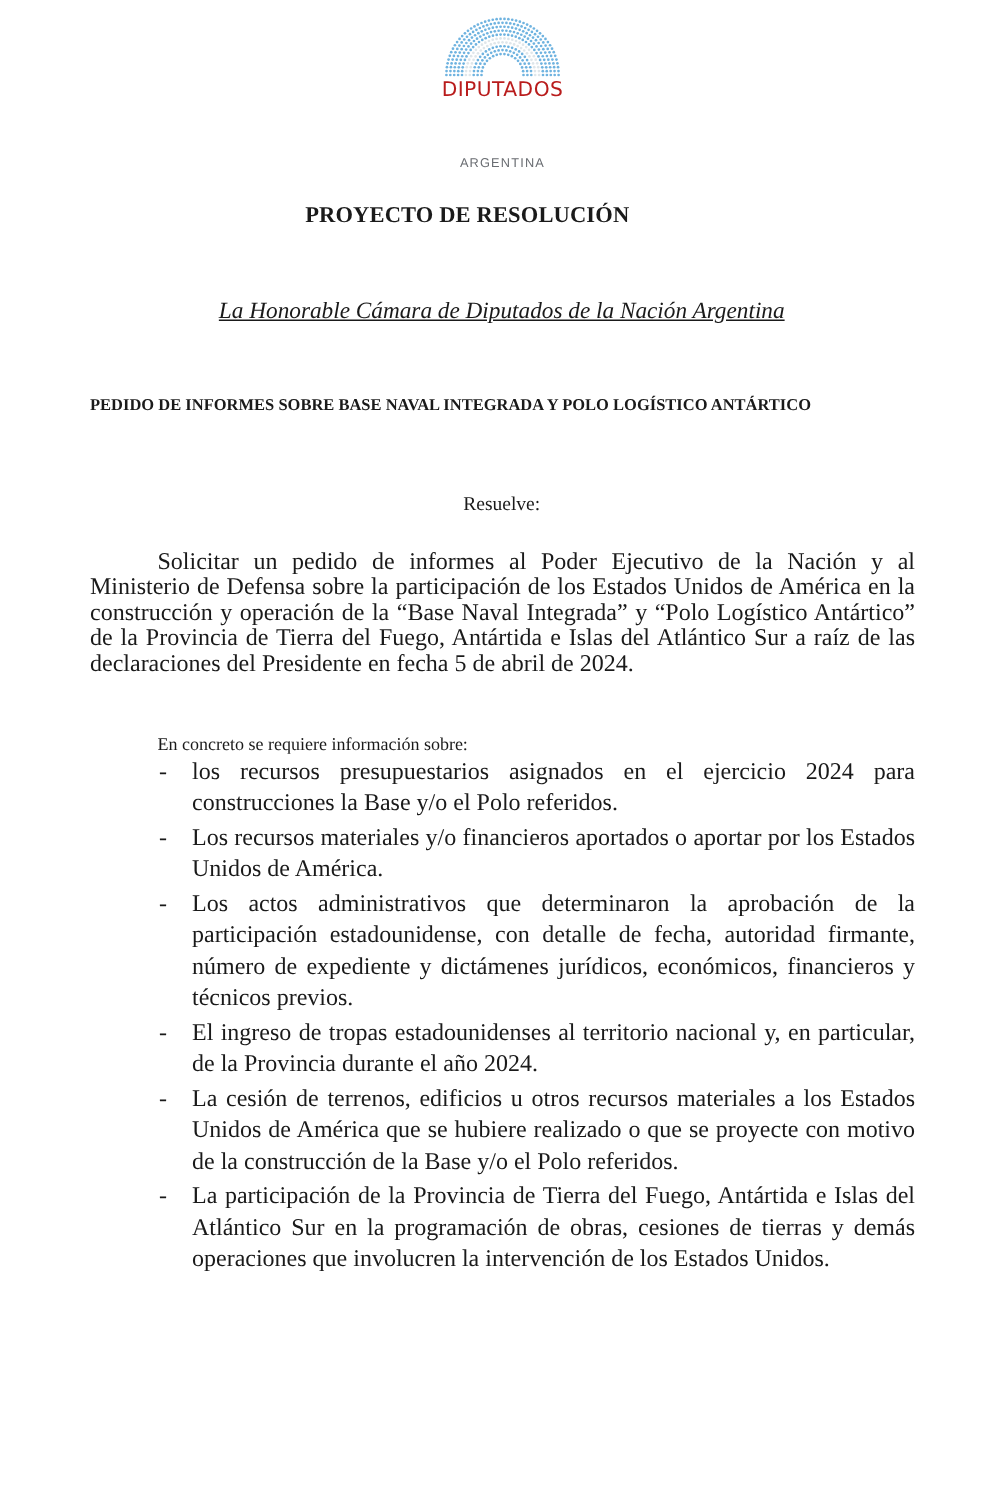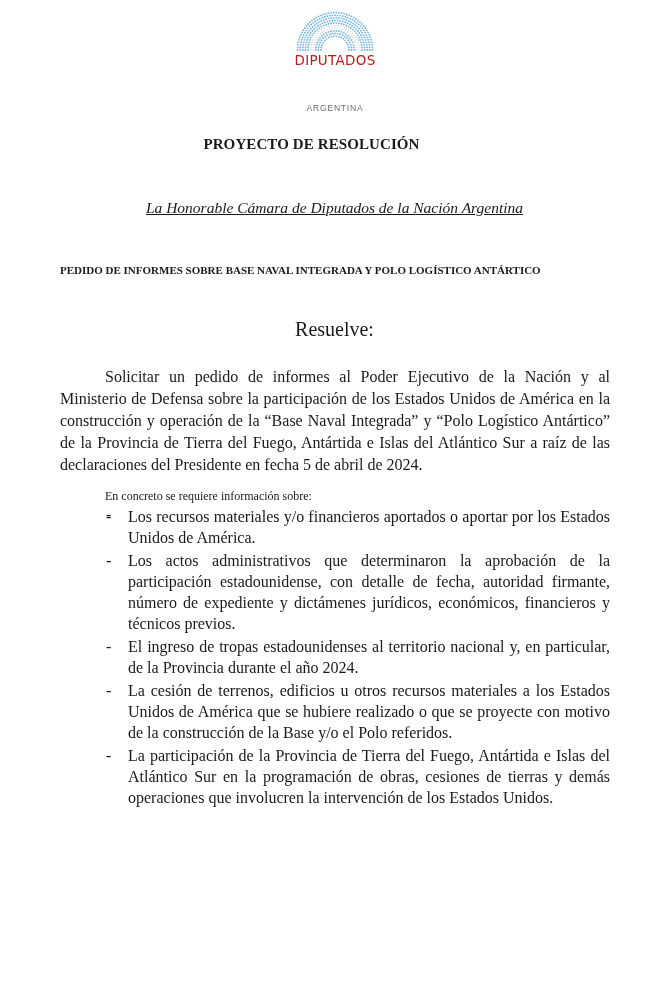--- a/index.html
+++ b/index.html
@@ -13,25 +13,25 @@
                  color: #b91c1c; letter-spacing: 0.3px; line-height: 14px; margin-top: 1px; }
     .logo-sub { font-family: Liberation Sans, sans-serif; font-size: 8.5px;
                 color: #6a6d72; letter-spacing: 0.8px; line-height: 10px; margin-top: 36px; }
 
     .title { position: absolute; left: 0; width: 623px; top: 136px; text-align: center;
              font-family: "Liberation Serif", serif; font-weight: bold; font-size: 15px; letter-spacing: 0.1px; }
     .chamber { position: absolute; left: 0; width: 669px; top: 199px; text-align: center;
                font-family: "Liberation Serif", serif; font-style: italic; font-size: 15.5px; text-decoration: underline; }
     .subject { position: absolute; left: 60px; width: 555px; top: 259px;
                font-family: "Liberation Serif", serif; font-weight: bold; font-size: 11px; line-height: 23px; }
-    .resuelve { position: absolute; left: 0; width: 669px; top: 318px; text-align: center;
-                font-family: "Liberation Serif", serif; font-size: 20px; }
+    .resuelve { position: absolute; left: 0; width: 669px; top: 328px; text-align: center;
+                font-family: "Liberation Serif", serif; font-size: 13px; }
 
     .body-para { position: absolute; left: 60px; width: 550px; top: 366px;
-                 font-family: "Liberation Serif", serif; font-size: 16px; line-height: 22px;
+                 font-family: "Liberation Serif", serif; font-size: 16px; line-height: 17px;
                  text-align: justify; text-indent: 45px; }
     .intro { position: absolute; left: 105px; width: 505px; top: 480px;
              font-family: "Liberation Serif", serif; font-size: 12px; line-height: 21px; margin-top: 6px; }
 
     .req-list { position: absolute; left: 105px; width: 505px; top: 504px; margin: 0; padding: 0; list-style: none;
                 font-family: "Liberation Serif", serif; font-size: 16px; line-height: 21px; }
     .req-item { position: relative; padding-left: 23px; text-align: justify; margin-bottom: 2px; }
     .req-dash { position: absolute; left: 1px; top: 0; }
   </style>
 </head>
@@ -370,20 +370,21 @@
   <div class="chamber">La Honorable Cámara de Diputados de la Nación Argentina</div>
   <div class="subject">PEDIDO DE INFORMES SOBRE BASE NAVAL INTEGRADA Y POLO LOGÍSTICO ANTÁRTICO</div>
   <div class="resuelve">Resuelve:</div>
 
   <div class="body-para">Solicitar un pedido de informes al Poder Ejecutivo de la Nación y al Ministerio de Defensa sobre la participación de los Estados Unidos de América en la construcción y operación de la “Base Naval Integrada” y “Polo Logístico Antártico” de la Provincia de Tierra del Fuego, Antártida e Islas del Atlántico Sur a raíz de las declaraciones del Presidente en fecha 5 de abril de 2024.</div>
   <div class="intro">En concreto se requiere información sobre:</div>
 
   <ul class="req-list">
     <li class="req-item">
       <span class="req-dash">-</span>
+      <span>los recursos presupuestarios asignados en el ejercicio 2024 para construcciones la Base y/o el Polo referidos.</span>
     </li>
     <li class="req-item">
       <span class="req-dash">-</span>
       <span>Los recursos materiales y/o financieros aportados o aportar por los Estados Unidos de América.</span>
     </li>
     <li class="req-item">
       <span class="req-dash">-</span>
       <span>Los actos administrativos que determinaron la aprobación de la participación estadounidense, con detalle de fecha, autoridad firmante, número de expediente y dictámenes jurídicos, económicos, financieros y técnicos previos.</span>
     </li>
     <li class="req-item">

